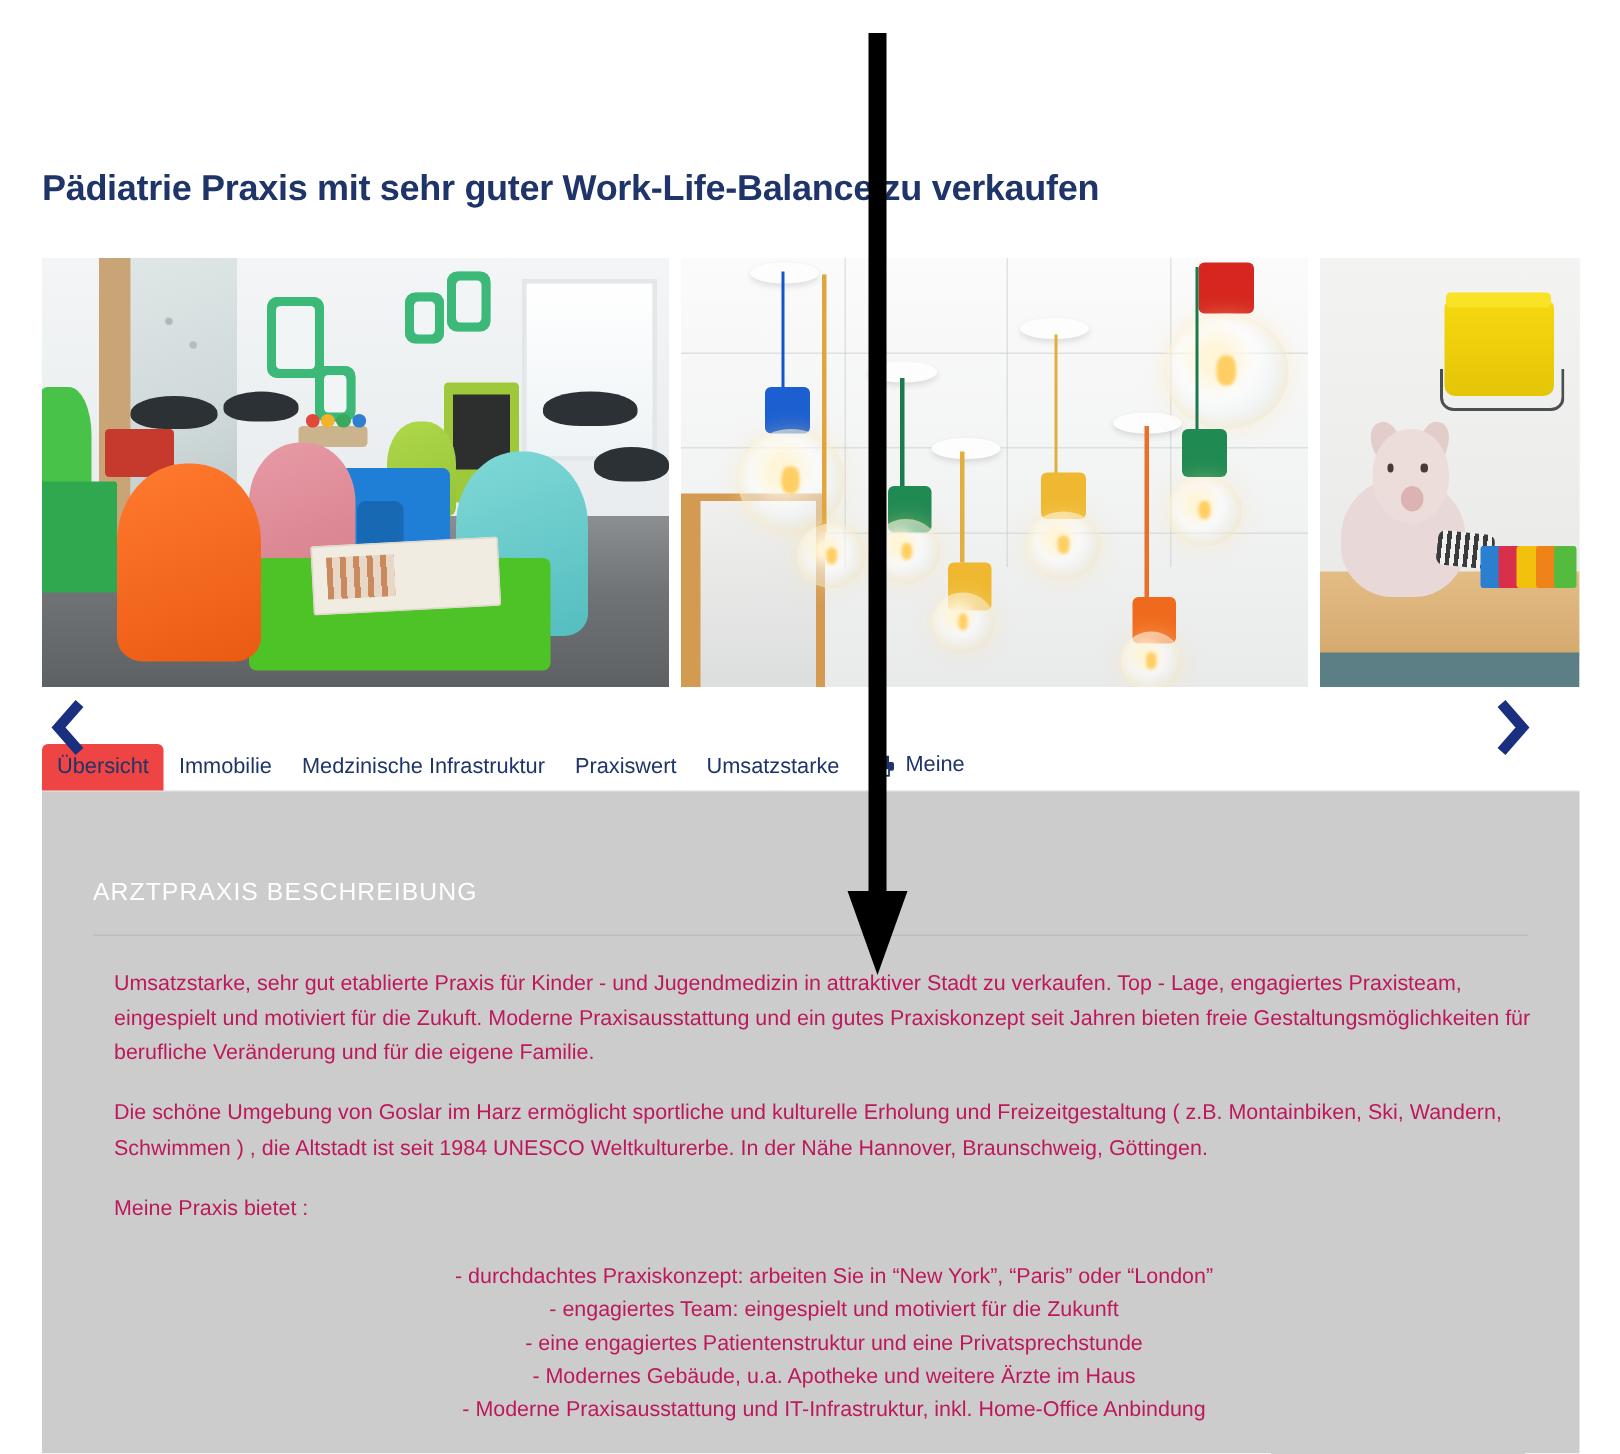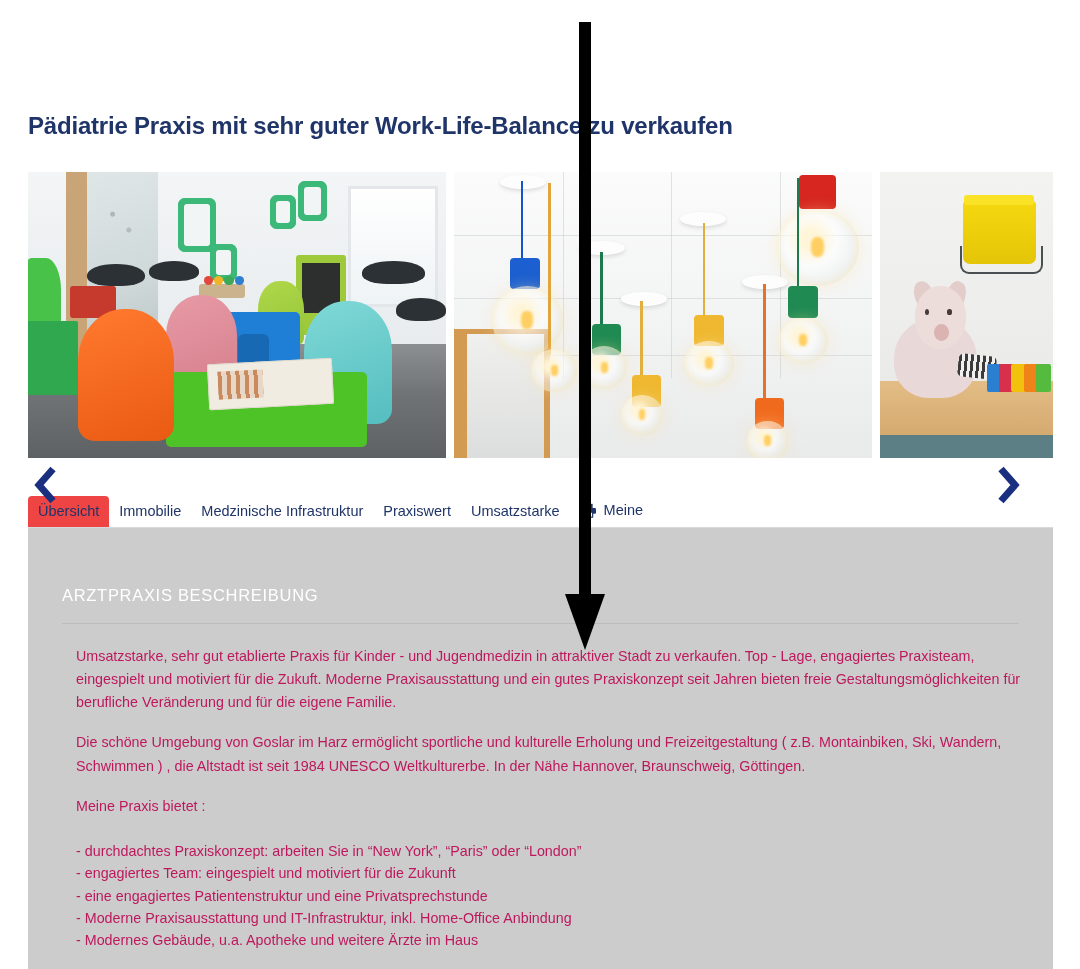--- a/index.html
+++ b/index.html
@@ -228,21 +228,21 @@
     left: 34px;
     top: 117px;
     width: 960px;
     color: #be185d;
     font-size: 14.3px;
     line-height: 1.62;
     margin-left: 14px;
   }
   .panel-body p { margin: 0 0 17px 0; }
   .panel-body .lead-in { margin-bottom: 22px; }
-  .bullets { margin: 0; padding: 0; list-style: none; }
+  .bullets { margin: 0; padding: 0; list-style: none; text-align: center; }
   .bullets li { line-height: 1.56; white-space: nowrap; }
 
   
   .annot-arrow {
     position: absolute;
     left: 563px;
     top: 22px;
     width: 44px;
     height: 630px;
     z-index: 50;
@@ -414,22 +414,22 @@
   <div class="panel-heading">ARZTPRAXIS BESCHREIBUNG</div>
   <div class="panel-rule"></div>
   <div class="panel-body">
     <p>Umsatzstarke,  sehr gut etablierte Praxis für Kinder - und Jugendmedizin in attraktiver Stadt zu verkaufen. Top - Lage, engagiertes Praxisteam, eingespielt und motiviert für die Zukuft. Moderne Praxisausstattung und ein gutes Praxiskonzept seit Jahren bieten freie Gestaltungsmöglichkeiten für berufliche Veränderung und für die eigene Familie.</p>
     <p>Die schöne Umgebung von Goslar im Harz ermöglicht sportliche und kulturelle Erholung und Freizeitgestaltung ( z.B. Montainbiken, Ski, Wandern, Schwimmen ) , die Altstadt ist seit  1984 UNESCO Weltkulturerbe. In der Nähe Hannover, Braunschweig, Göttingen.</p>
     <p class="lead-in">Meine Praxis bietet :</p>
     <ul class="bullets">
       <li>- durchdachtes Praxiskonzept: arbeiten Sie in “New York”, “Paris” oder “London”</li>
       <li>- engagiertes Team: eingespielt und motiviert für die Zukunft</li>
       <li>- eine engagiertes Patientenstruktur und eine Privatsprechstunde</li>
+      <li>- Modernes Gebäude, u.a. Apotheke und weitere Ärzte im Haus</li>
       <li>- Moderne Praxisausstattung und IT-Infrastruktur, inkl. Home-Office Anbindung</li>
-      <li>- Modernes Gebäude, u.a. Apotheke und weitere Ärzte im Haus</li>
     </ul>
   </div>
 </div>
 
 <div class="annot-arrow">
   <svg viewBox="0 0 44 630" aria-hidden="true">
     <rect x="16" y="0" width="12" height="580" fill="#000000"></rect>
     <polygon points="2,572 42,572 22,628" fill="#000000"></polygon>
   </svg>
 </div>

